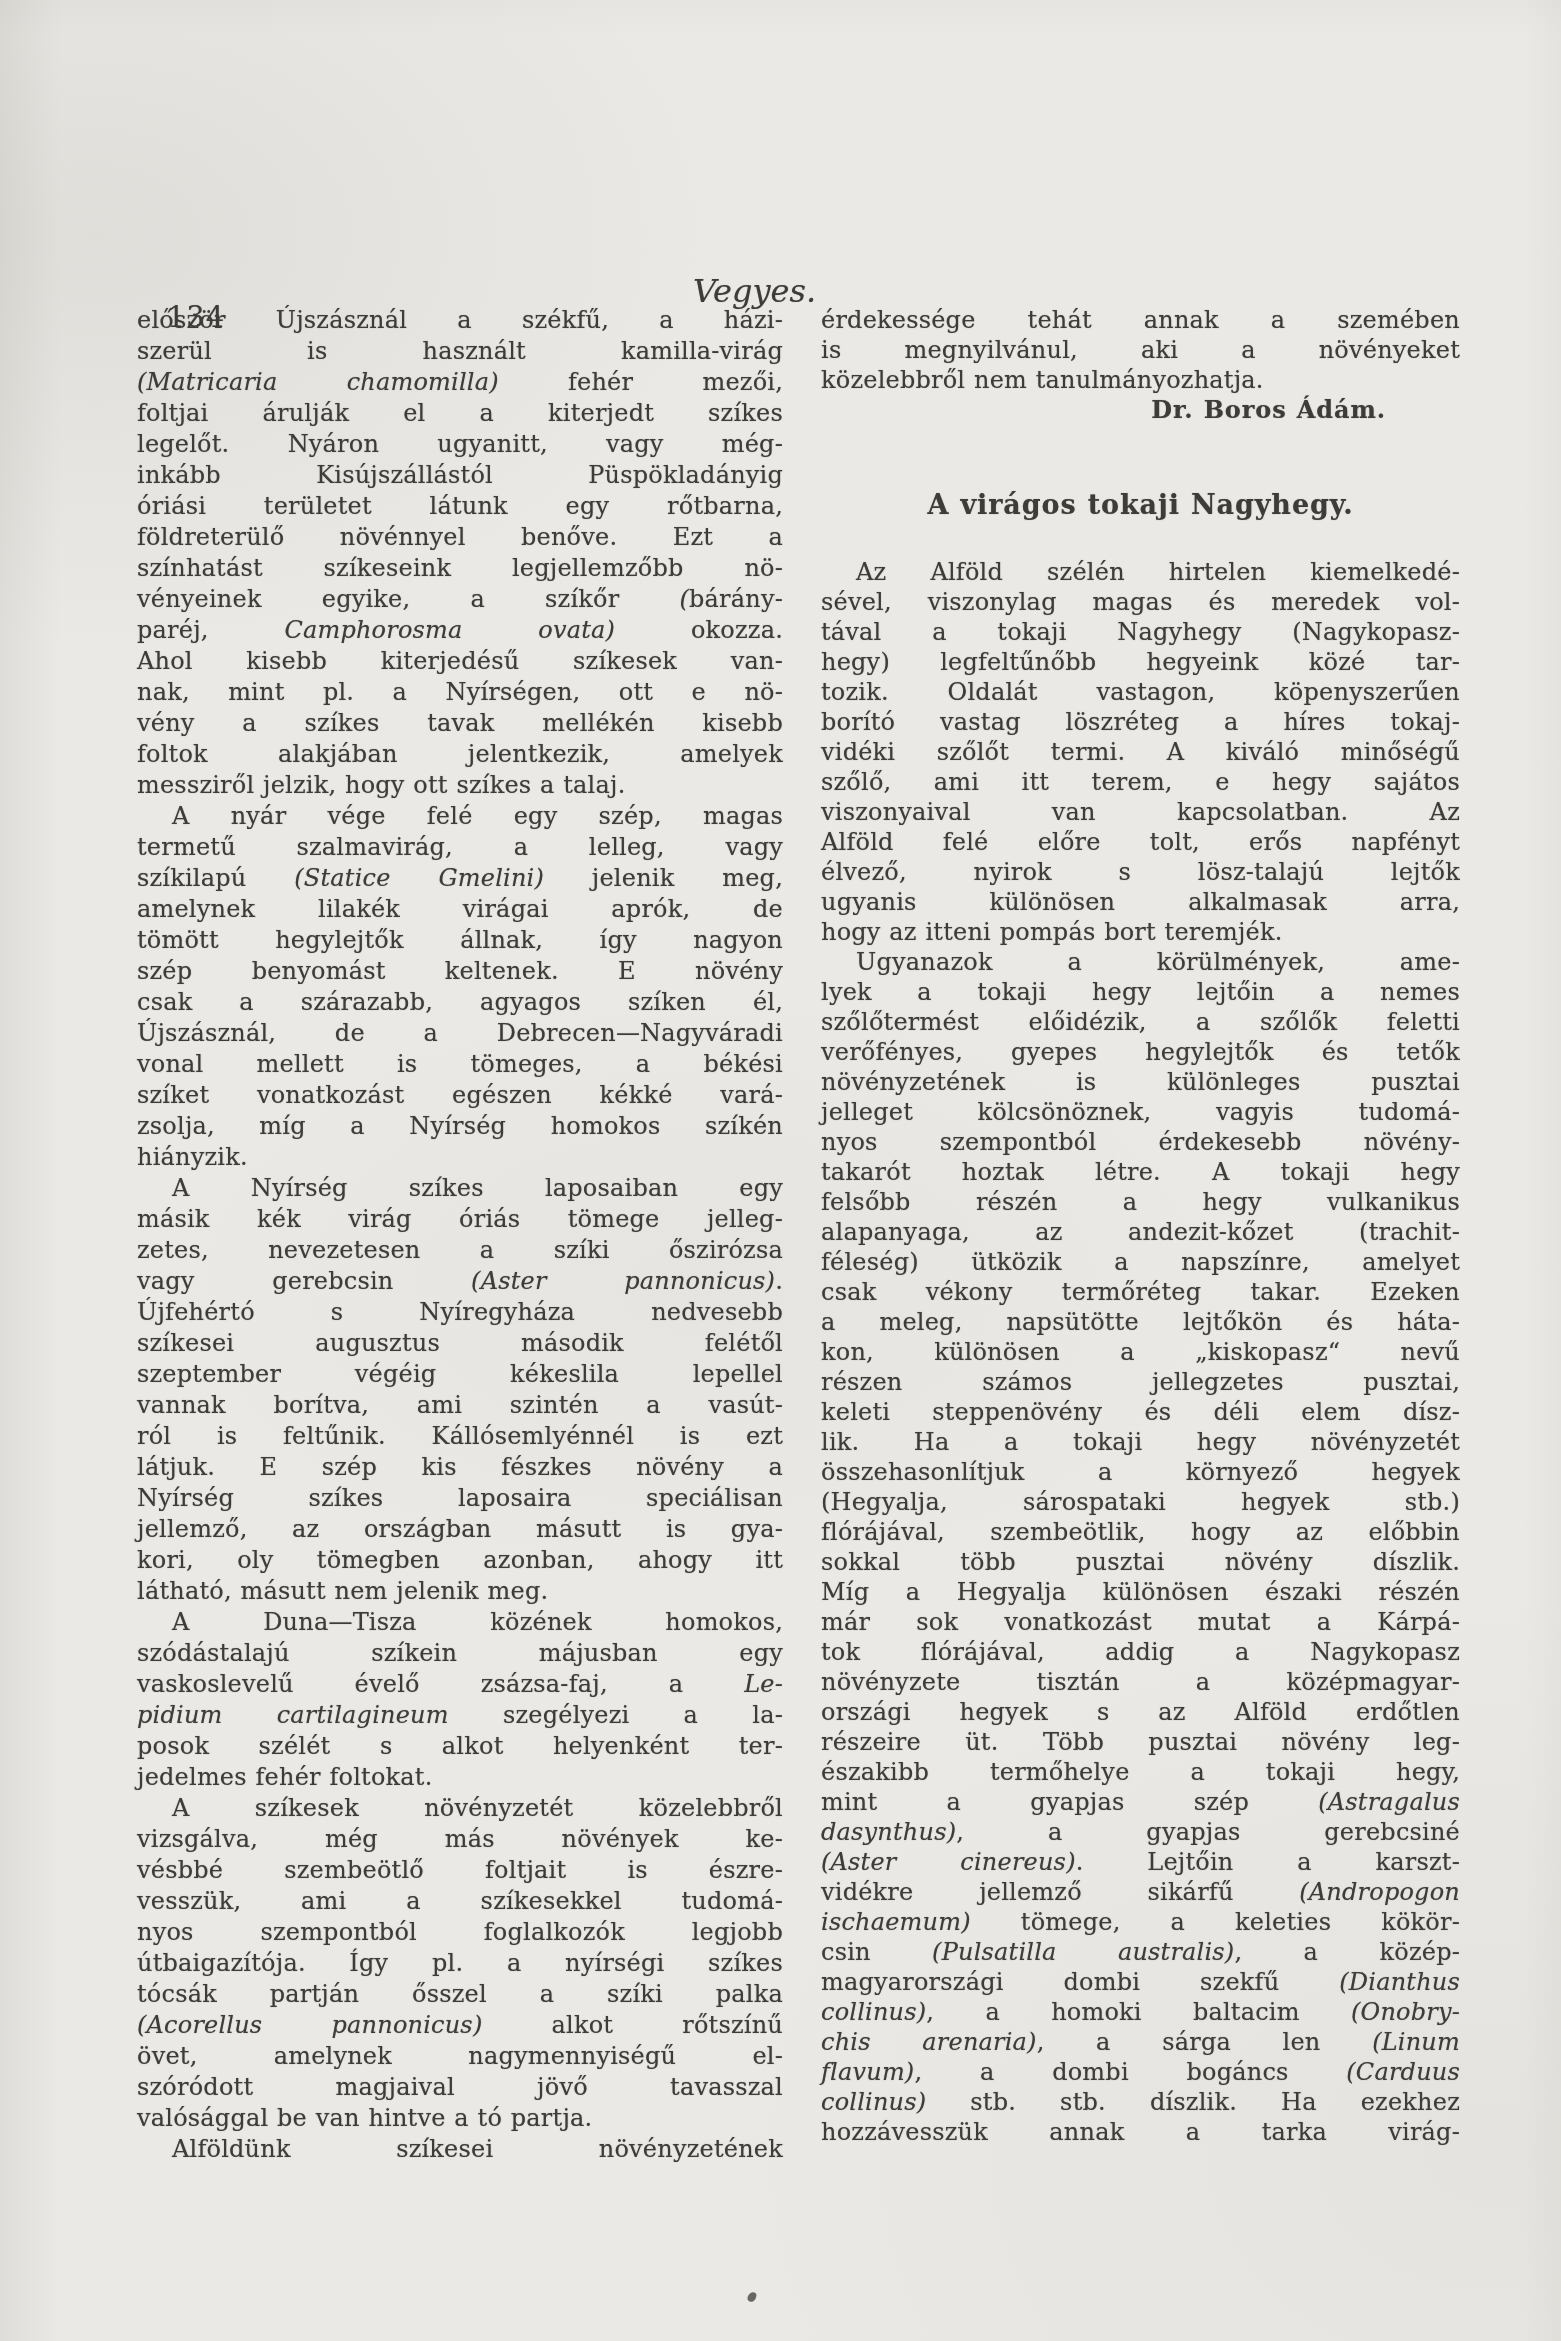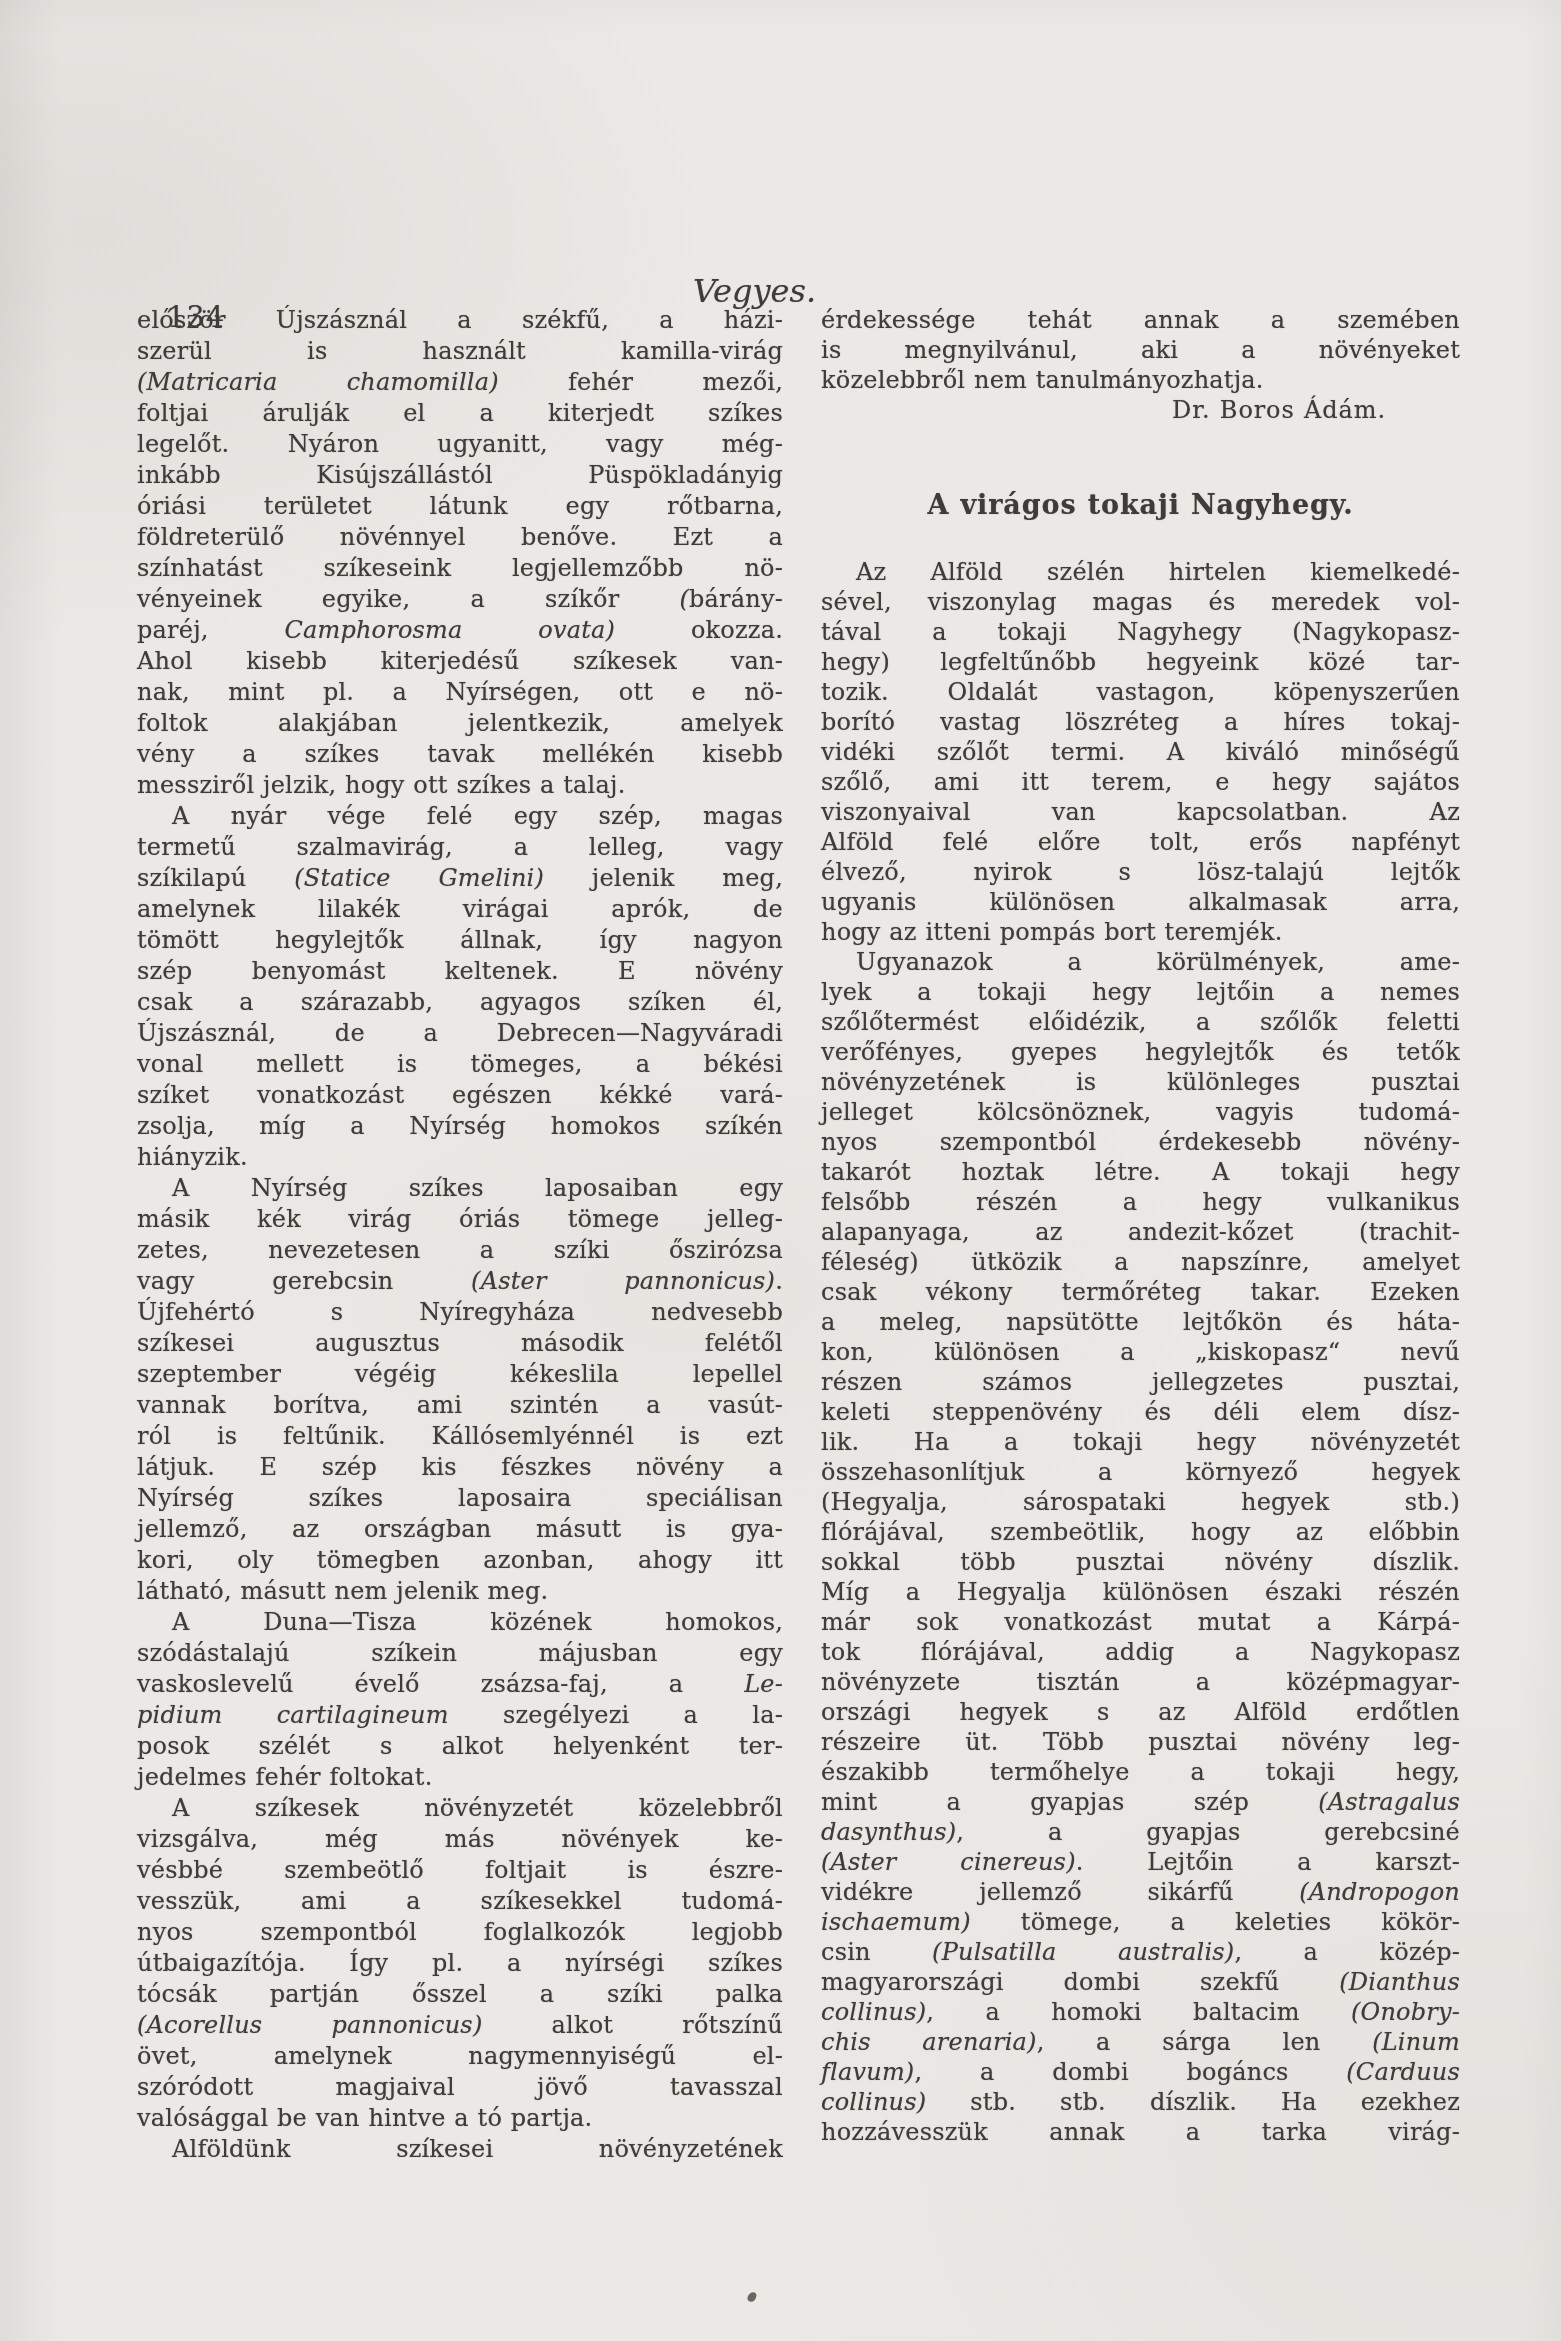--- a/index.html
+++ b/index.html
@@ -39,21 +39,21 @@
     letter-spacing:0.2px; word-spacing:0.9px;
     text-shadow:0 0 1px rgba(60,58,54,.5);
     white-space:normal; overflow:visible;
   }
   .col-right .tl { line-height:30px; height:30px; }
   .tl i { font-style:italic; }
   .tl.e { text-align-last:left; }
   .tl.i { text-indent:35px; }
   .tl.sig {
     text-align:right; text-align-last:right;
-    padding-right:74px; font-weight:normal; letter-spacing:0.9px;
+    padding-right:74px; font-weight:bold; letter-spacing:0.9px;
   }
   .tl.head {
     font-size:27px; font-weight:bold;
     height:35px; line-height:35px;
     text-align:center; text-align-last:center;
     letter-spacing:0.9px;
   }
   .gap { width:100%; }
   .speck {
     position:absolute; left:748px; top:2292px; width:7.8px; height:9.5px;
@@ -75,22 +75,22 @@
       <div class="tl"><span>foltjai árulják el a kiterjedt szíkes</span></div>
       <div class="tl"><span>legelőt. Nyáron ugyanitt, vagy még-</span></div>
       <div class="tl"><span>inkább Kisújszállástól Püspökladányig</span></div>
       <div class="tl"><span>óriási területet látunk egy rőtbarna,</span></div>
       <div class="tl"><span>földreterülő növénnyel benőve. Ezt a</span></div>
       <div class="tl"><span>színhatást szíkeseink legjellemzőbb nö-</span></div>
       <div class="tl"><span>vényeinek egyike, a szíkőr </span><i>(</i><span>bárány-</span></div>
       <div class="tl"><span>paréj, </span><i>Camphorosma ovata)</i><span> okozza.</span></div>
       <div class="tl"><span>Ahol kisebb kiterjedésű szíkesek van-</span></div>
       <div class="tl"><span>nak, mint pl. a Nyírségen, ott e nö-</span></div>
+      <div class="tl"><span>vény a szíkes tavak mellékén kisebb</span></div>
       <div class="tl"><span>foltok alakjában jelentkezik, amelyek</span></div>
-      <div class="tl"><span>vény a szíkes tavak mellékén kisebb</span></div>
       <div class="tl e"><span>messziről jelzik, hogy ott szíkes a talaj.</span></div>
       <div class="tl i"><span>A nyár vége felé egy szép, magas</span></div>
       <div class="tl"><span>termetű szalmavirág, a lelleg, vagy</span></div>
       <div class="tl"><span>szíkilapú </span><i>(Statice Gmelini)</i><span> jelenik meg,</span></div>
       <div class="tl"><span>amelynek lilakék virágai aprók, de</span></div>
       <div class="tl"><span>tömött hegylejtők állnak, így nagyon</span></div>
       <div class="tl"><span>szép benyomást keltenek. E növény</span></div>
       <div class="tl"><span>csak a szárazabb, agyagos szíken él,</span></div>
       <div class="tl"><span>Újszásznál, de a Debrecen—Nagyváradi</span></div>
       <div class="tl"><span>vonal mellett is tömeges, a békési</span></div>

